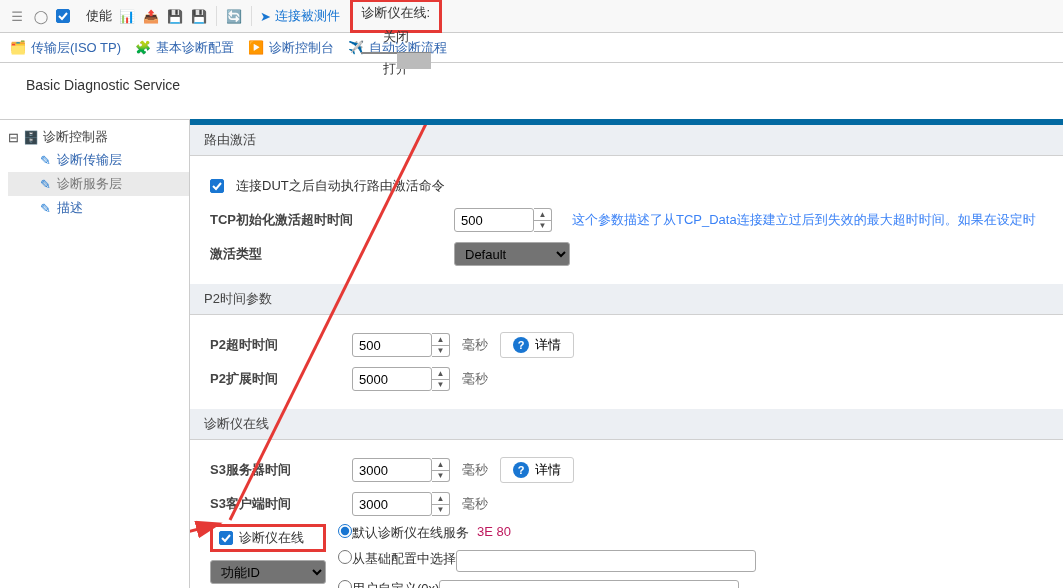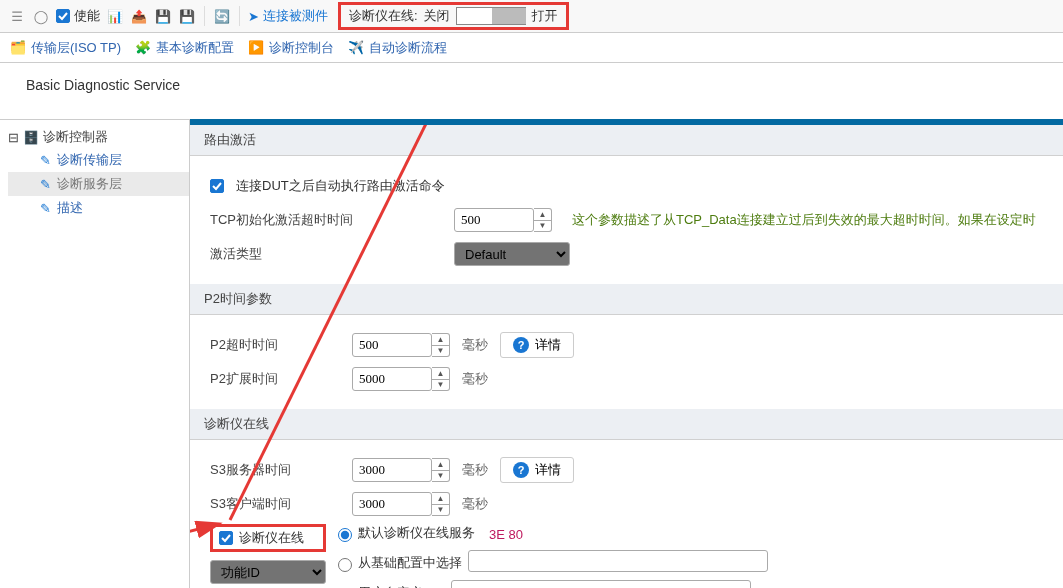--- a/index.html
+++ b/index.html
@@ -4,24 +4,24 @@
 <style>
 * { box-sizing: border-box; margin: 0; padding: 0; font-family: "Microsoft YaHei", Arial, sans-serif; font-size: 13px; }
 body { background: #fff; color: #333; width: 1063px; height: 588px; overflow: hidden; position: relative; }
 
 
 .topbar { height: 33px; border-bottom: 1px solid #ccc; display: flex; align-items: center; padding: 0 8px; gap: 6px; background: #f8f8f8; }
 .tb-icon { width: 18px; height: 18px; display: flex; align-items: center; justify-content: center; cursor: pointer; color: #888; }
 .tb-icon.blue { color: #1976d2; }
 .chk { width: 14px; height: 14px; border: 1px solid #1976d2; background: #1976d2; display: inline-flex; align-items: center; justify-content: center; border-radius: 2px; }
 .chk svg { display: block; }
-.enable-wrap { display: flex; align-items: center; gap: 4px; }
+.enable-wrap { display: flex; align-items: center; gap: 16px; }
 .tb-sep { width: 1px; height: 20px; background: #ddd; margin: 0 2px; }
 .connect-device { display: flex; align-items: center; gap: 4px; color: #1976d2; }
-.online-box { border: 3px solid #e53935; padding: 2px 8px; display: flex; align-items: center; gap: 6px; height: 28px; margin-left: 4px; }
+.online-box { border: 3px solid #e53935; padding: 2px 8px; display: flex; align-items: center; gap: 6px; height: 34px; margin-left: 4px; flex-direction: column; }
 .switch { width: 70px; height: 18px; border: 1px solid #888; background: #fff; display: inline-block; position: relative; }
 .switch::after { content: ""; position: absolute; left: 35px; top: 0; width: 34px; height: 16px; background: #bbb; }
 
 
 .tabbar { height: 30px; border-bottom: 1px solid #ccc; display: flex; align-items: center; padding: 0 10px; gap: 14px; background: #fff; }
 .tabitem { display: flex; align-items: center; gap: 5px; color: #3367b0; cursor: pointer; }
 .tabitem .ic { width: 16px; height: 16px; display: flex; align-items: center; justify-content: center; }
 
 
 .section-title { padding: 14px 0 26px 26px; font-size: 14px; color: #333; }
@@ -31,34 +31,34 @@
 .sidebar { width: 190px; border-right: 1px solid #ccc; border-top: 1px solid #ccc; padding: 6px 0 0 8px; }
 .tree-root { display: flex; align-items: center; gap: 4px; color: #444; padding: 2px 0; }
 .tree-child { display: flex; align-items: center; gap: 6px; color: #3367b0; padding: 3px 0 3px 32px; cursor: pointer; }
 .tree-child.active { background: #eaeaea; color: #777; }
 .pencil { color: #1976d2; }
 
 .main { flex: 1; border-top: 6px solid #0369a1; overflow: hidden; position: relative; }
 .group-head { background: #eceff3; border-bottom: 1px solid #d0d0d0; padding: 6px 14px; font-size: 13px; color: #444; }
 .group-body { padding: 10px 20px; }
 .row { display: flex; align-items: center; gap: 12px; margin: 6px 0; min-height: 28px; }
-.lbl { width: 130px; color: #444; }
+.lbl { width: 130px; color: #444; font-weight: bold; }
 .spin { display: flex; align-items: center; }
-.spin input { width: 80px; height: 24px; border: 1px solid #aaa; padding: 0 6px; border-radius: 3px; text-align: left; font-family: Liberation Serif, serif; }
+.spin input { width: 80px; height: 24px; border: 1px solid #aaa; padding: 0 6px; border-radius: 3px; text-align: left; }
 .spin .arrows { width: 18px; height: 24px; border: 1px solid #aaa; border-left: 0; display: flex; flex-direction: column; border-radius: 0 3px 3px 0; }
 .spin .arrows span { flex: 1; display: flex; align-items: center; justify-content: center; font-size: 8px; color: #555; cursor: pointer; }
 .spin .arrows span:first-child { border-bottom: 1px solid #aaa; }
 .unit { color: #666; }
 .btn-detail { display: flex; align-items: center; gap: 6px; border: 1px solid #ccc; border-radius: 3px; padding: 3px 12px; background: #fff; cursor: pointer; }
 .info-circle { width: 16px; height: 16px; border-radius: 50%; background: #1976d2; color: #fff; display: flex; align-items: center; justify-content: center; font-size: 11px; font-weight: bold; }
-.desc { color: #4d7c0f; margin-left: 8px; font-size: 13px; }
+.desc { color: #3b82f6; margin-left: 8px; font-size: 13px; }
 select, .sel { height: 24px; border: 1px solid #aaa; border-radius: 3px; padding: 0 6px; background: #737373; }
 .sel { width: 116px; }
 .radio-col { display: flex; flex-direction: column; gap: 8px; }
-.radio-row { display: flex; align-items: flex-end; gap: 6px; }
+.radio-row { display: flex; align-items: flex-start; gap: 0; }
 input[type=radio] { width: 14px; height: 14px; accent-color: #1976d2; }
 .txt-input { width: 300px; height: 22px; border: 1px solid #aaa; border-radius: 3px; padding: 0 6px; }
 .red-box-small { border: 3px solid #e53935; display: inline-flex; align-items: center; gap: 6px; padding: 2px 6px; }
 
 
 .anno { position: absolute; pointer-events: none; }
 </style>
 </head>
 <body>
 

